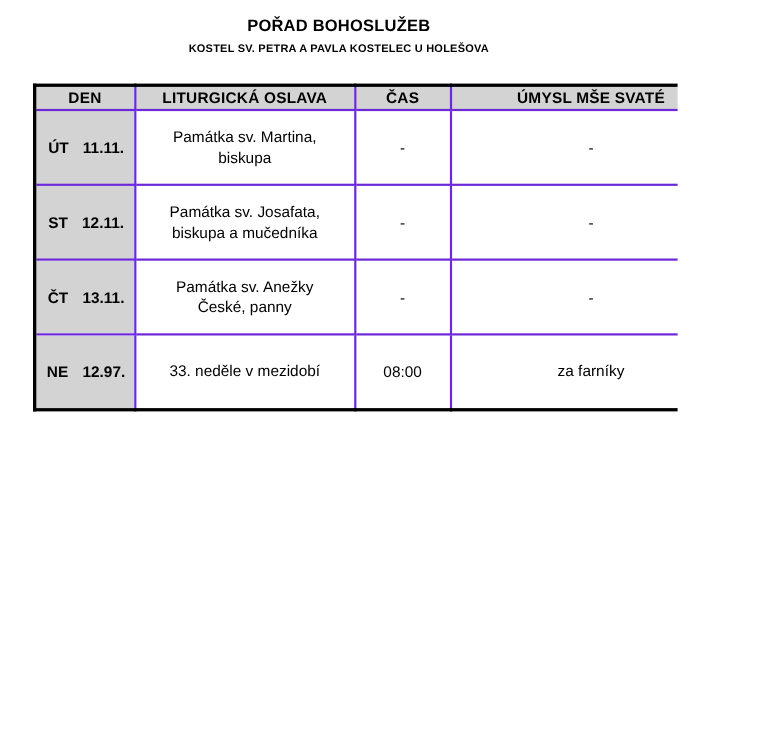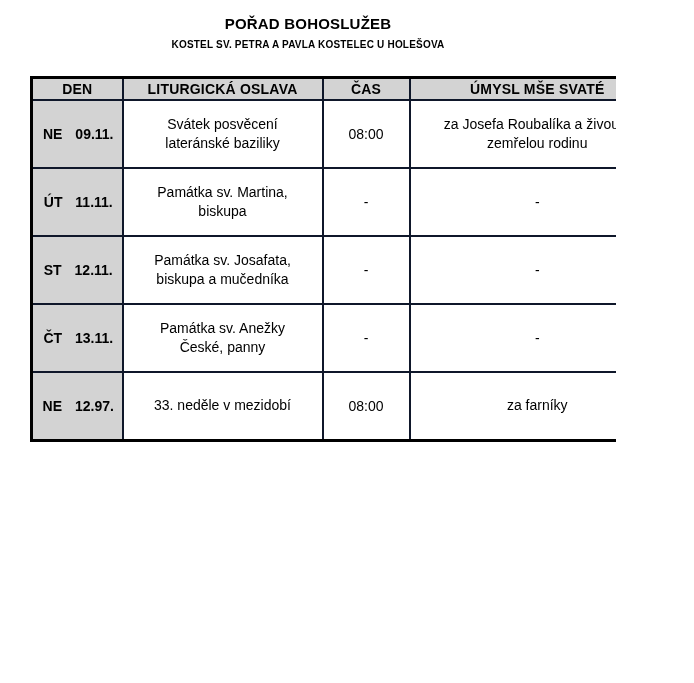--- a/index.html
+++ b/index.html
@@ -38,21 +38,21 @@
   }
   table.schedule {
     border-collapse: collapse;
     table-layout: fixed;
     width: 634px;
     margin: 21px 0 0 30px;
     border: 3px solid #000000;
   }
   table.schedule th,
   table.schedule td {
-    border: 2px solid #0f172a;
+    border: 2px solid #6d28d9;
     font-size: 14px;
     text-align: center;
     vertical-align: middle;
     overflow: hidden;
   }
   col.c-den { width: 91px; }
   col.c-oslava { width: 200px; }
   col.c-cas { width: 87px; }
   col.c-umysl { width: 256px; }
   tr.head-row { height: 22px; }
@@ -103,31 +103,20 @@
       <tr class="head-row">
         <th>DEN</th>
         <th>LITURGICKÁ OSLAVA</th>
         <th>ČAS</th>
         <th>ÚMYSL MŠE SVATÉ</th>
       </tr>
     </thead>
     <tbody>
       <tr class="data-row">
         <td class="day-cell">
-          <span class="day-abbr">NE</span>
-          <span class="day-date">09.11.</span>
-        </td>
-        <td class="celebration-cell">Svátek posvěcení
-lateránské baziliky</td>
-        <td class="time-cell">08:00</td>
-        <td class="intention-cell">za Josefa Roubalíka a živou a
-zemřelou rodinu</td>
-      </tr>
-      <tr class="data-row">
-        <td class="day-cell">
           <span class="day-abbr">ÚT</span>
           <span class="day-date">11.11.</span>
         </td>
         <td class="celebration-cell">Památka sv. Martina,
 biskupa</td>
         <td class="time-cell">-</td>
         <td class="intention-cell">-</td>
       </tr>
       <tr class="data-row">
         <td class="day-cell">

